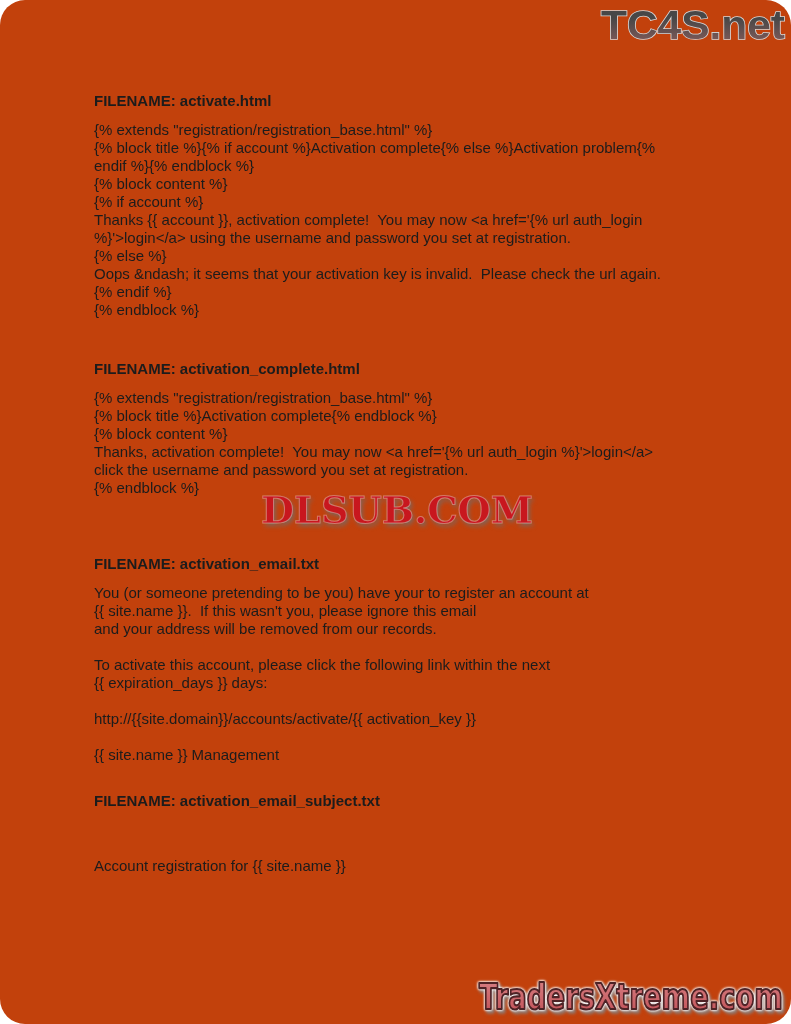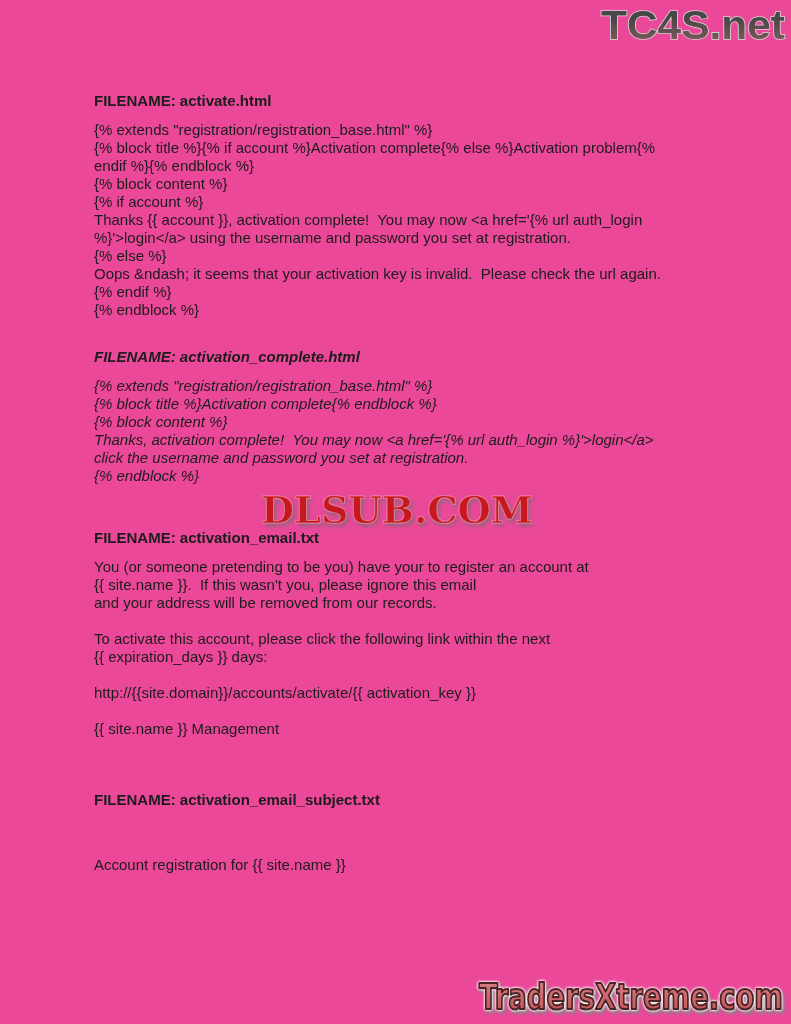--- a/index.html
+++ b/index.html
@@ -8,44 +8,45 @@
     width: 791px;
     height: 1024px;
     background: #ffffff;
     position: relative;
     overflow: hidden;
     font-family: "Liberation Sans", sans-serif;
   }
   .page {
     position: absolute;
     inset: 0;
-    background: #ec4899;
+    background: #c2410c;
+    border-radius: 25px;
   }
   .doc-content {
     position: absolute;
     left: 94px;
     top: 92px;
     width: 610px;
     color: #1c1c1c;
     font-size: 15px;
     line-height: 18px;
   }
   .section-heading {
     font-weight: bold;
     height: 18px;
     margin: 0 0 11px 0;
     white-space: pre;
   }
   .line {
     height: 18px;
     white-space: pre;
   }
-  .sec-2 { margin-top: 29px; font-style: italic; }
-  .sec-3 { margin-top: 44px; }
-  .sec-4 { margin-top: 53px; }
+  .sec-2 { margin-top: 41px; }
+  .sec-3 { margin-top: 58px; }
+  .sec-4 { margin-top: 28px; }
 
   
   .tc4s-logo {
     position: absolute;
     top: 1px;
     right: 3px;
     width: 192px;
     height: 48px;
   }
   

